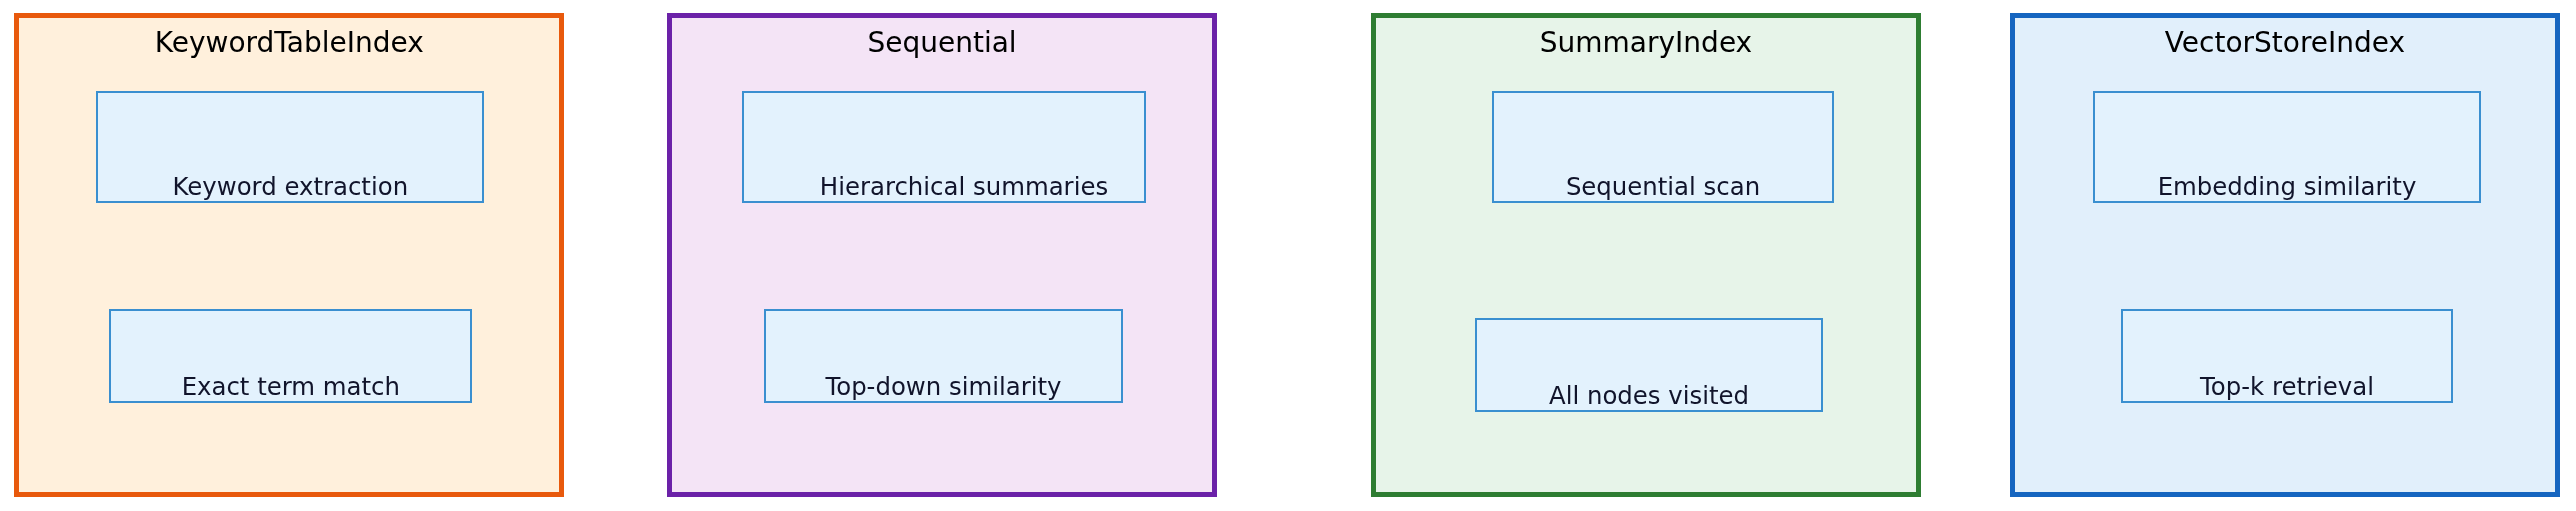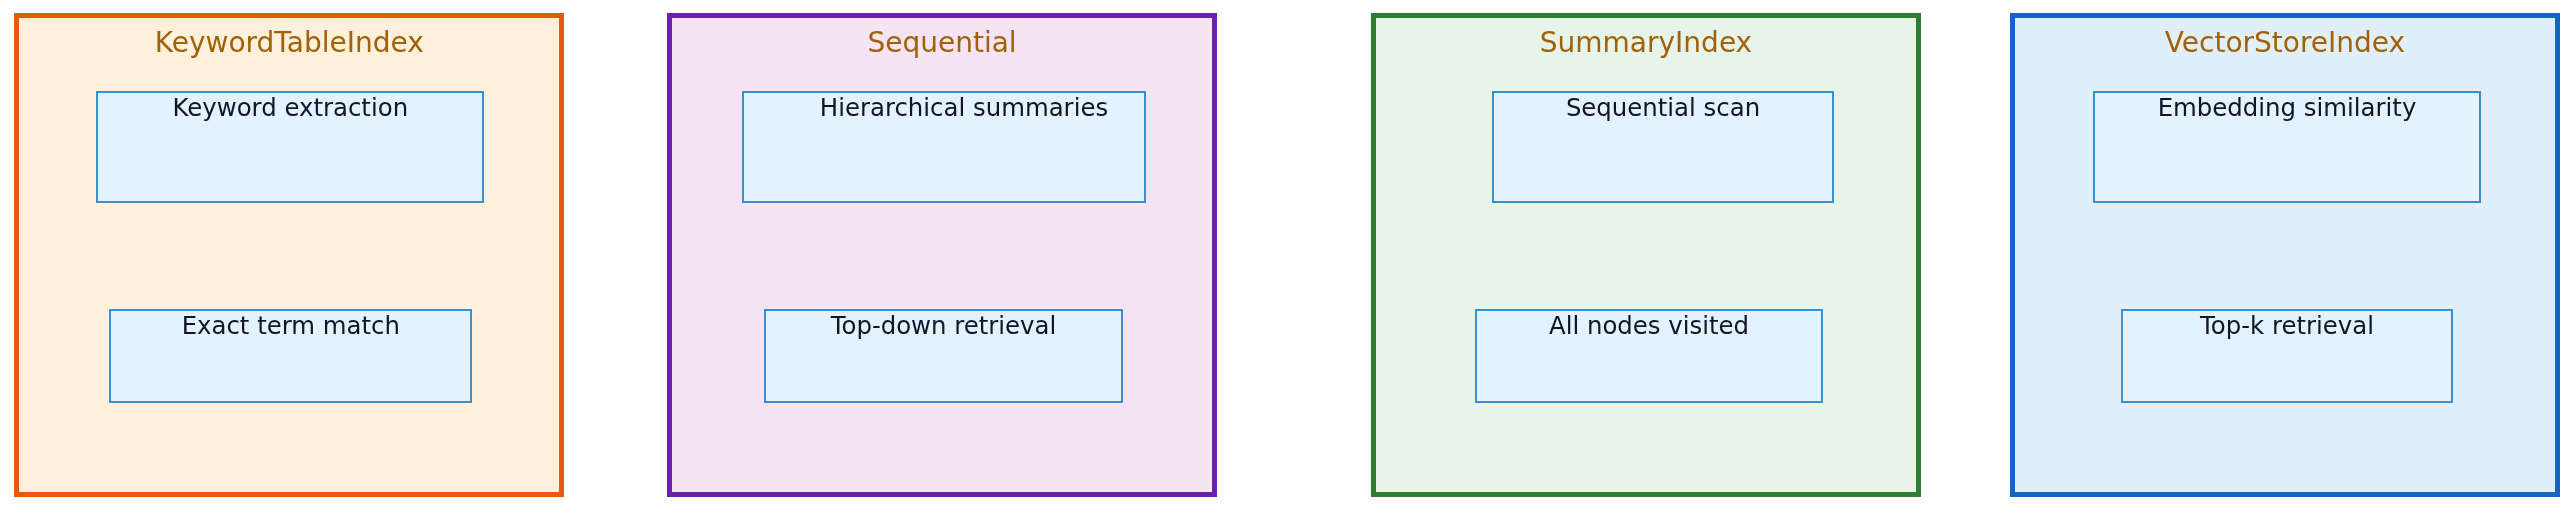--- a/index.html
+++ b/index.html
@@ -32,32 +32,32 @@
   }
 
   .panel-title {
     position: absolute;
     top: 5.7px;
     left: 0;
     right: 0;
     text-align: center;
     font-size: 28px;
     line-height: 37px;
-    color: #a16207;
+    color: #000000;
     font-family: "DejaVu Sans", sans-serif;
     white-space: nowrap;
   }
 
   .node-box {
     position: absolute;
     box-sizing: border-box;
     border: 2.9px solid #3a8fd0;
     background: #e3f2fd;
     display: flex;
-    align-items: flex-start;
+    align-items: flex-end;
     justify-content: center;
   }
 
   .node-label {
     font-size: 24.4px;
     line-height: 29px;
     color: #11142b;
     text-align: center;
     white-space: nowrap;
     font-family: "DejaVu Sans", sans-serif;
@@ -87,30 +87,30 @@
       <span class="node-label">Exact term match</span>
     </div>
   </div>
 
   <div class="panel panel-1" style="border-color: rgb(107, 33, 168); background: rgb(244, 228, 246);">
     <div class="panel-title">Sequential</div>
     <div class="node-box box-top" style="left: 70px; width: 404px; border-color: rgb(58, 143, 208); background: rgb(227, 242, 253); padding-left: 40px;">
       <span class="node-label">Hierarchical summaries</span>
     </div>
     <div class="node-box box-bottom" style="left: 92px; width: 359px; border-color: rgb(58, 143, 208); background: rgb(227, 242, 253);">
-      <span class="node-label">Top-down retrieval</span>
+      <span class="node-label">Top-down similarity</span>
     </div>
   </div>
 
   <div class="panel panel-2" style="border-color: rgb(46, 125, 50); background: rgb(231, 244, 233);">
     <div class="panel-title">SummaryIndex</div>
     <div class="node-box box-top" style="left: 116px; width: 342px; border-color: rgb(58, 143, 208); background: rgb(227, 242, 253);">
       <span class="node-label">Sequential scan</span>
     </div>
-    <div class="node-box box-bottom" style="left: 99px; width: 348px; border-color: rgb(58, 143, 208); background: rgb(227, 242, 253);">
+    <div class="node-box box-bottom" style="left: 99px; width: 348px; border-color: rgb(58, 143, 208); background: rgb(227, 242, 253); margin-top: 9px;">
       <span class="node-label">All nodes visited</span>
     </div>
   </div>
 
   <div class="panel panel-3" style="border-color: rgb(21, 101, 192); background: rgb(225, 239, 251);">
     <div class="panel-title">VectorStoreIndex</div>
     <div class="node-box box-top" style="left: 78px; width: 388px; border-color: rgb(58, 143, 208); background: rgb(227, 242, 253);">
       <span class="node-label">Embedding similarity</span>
     </div>
     <div class="node-box box-bottom" style="left: 106px; width: 332px; border-color: rgb(58, 143, 208); background: rgb(227, 242, 253);">

